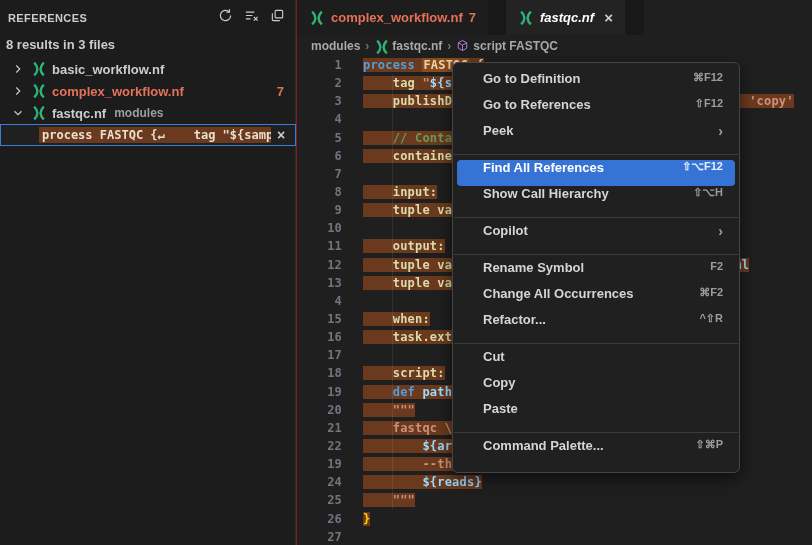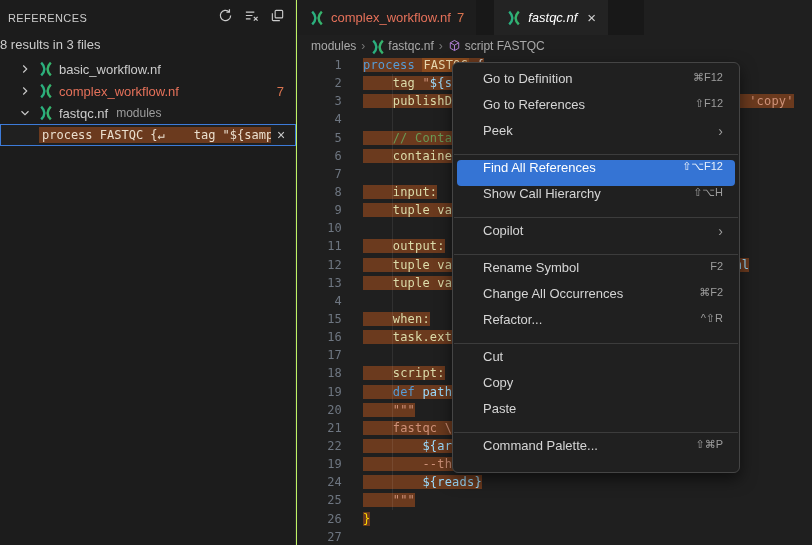--- a/index.html
+++ b/index.html
@@ -1,31 +1,31 @@
 <!DOCTYPE html>
 <html><head>
 <meta charset="utf-8">
 <style>
   * { margin:0; padding:0; box-sizing:border-box; }
   html,body { width:812px; height:545px; overflow:hidden; background:#1f1f1f;
     font-family:"Liberation Sans", sans-serif; }
-  #app { position:relative; width:644px; height:545px; background:#bef264; }
+  #app { position:relative; width:644px; height:545px; background:#7f1d1d;font-weight:bold; }
 
   
   #panel { position:absolute; left:0; top:0; width:296px; height:545px;
     background:#1c1c1c; border-right:1px solid #2b2b2b; }
   .panel-header { display:flex; align-items:center; height:35px; padding:0 8px; }
   .panel-title { color:#cccccc; font-size:11px; letter-spacing:.4px; flex:1; }
   .panel-actions { display:flex; gap:6px; align-items:center; }
   .icon-btn { width:20px; height:20px; display:flex; align-items:center; justify-content:center;
     border-radius:4px; color:#cccccc; cursor:pointer; }
-  .summary { color:#cccccc; font-size:13px; padding:2px 8px 6px 0; }
+  .summary { color:#cccccc; font-size:13px; padding:2px 8px 6px 6px; }
 
   .tree { position:absolute; left:0; top:58px; width:296px; }
-  .tree-row { display:flex; align-items:center; height:22px; padding-left:17px; color:#cccccc;
+  .tree-row { display:flex; align-items:center; height:22px; padding-left:10px; color:#cccccc;
     font-size:13px; gap:5px; cursor:pointer; }
   .tree-row .label { white-space:nowrap; }
   .tree-row .desc { color:#9d9d9d; font-size:12px; margin-left:3px; }
   .tree-row .spacer { flex:1; }
   .tree-row .badge { color:#d9734f; font-size:13px; margin-right:12px; }
   .label.err { color:#e5715a; }
   .chev { width:16px; height:16px; display:flex; align-items:center; justify-content:center; flex:none; }
   .nficon { width:16px; height:16px; flex:none; }
 
   .result-row { position:absolute; left:0; top:124px; width:296px; height:22px;

